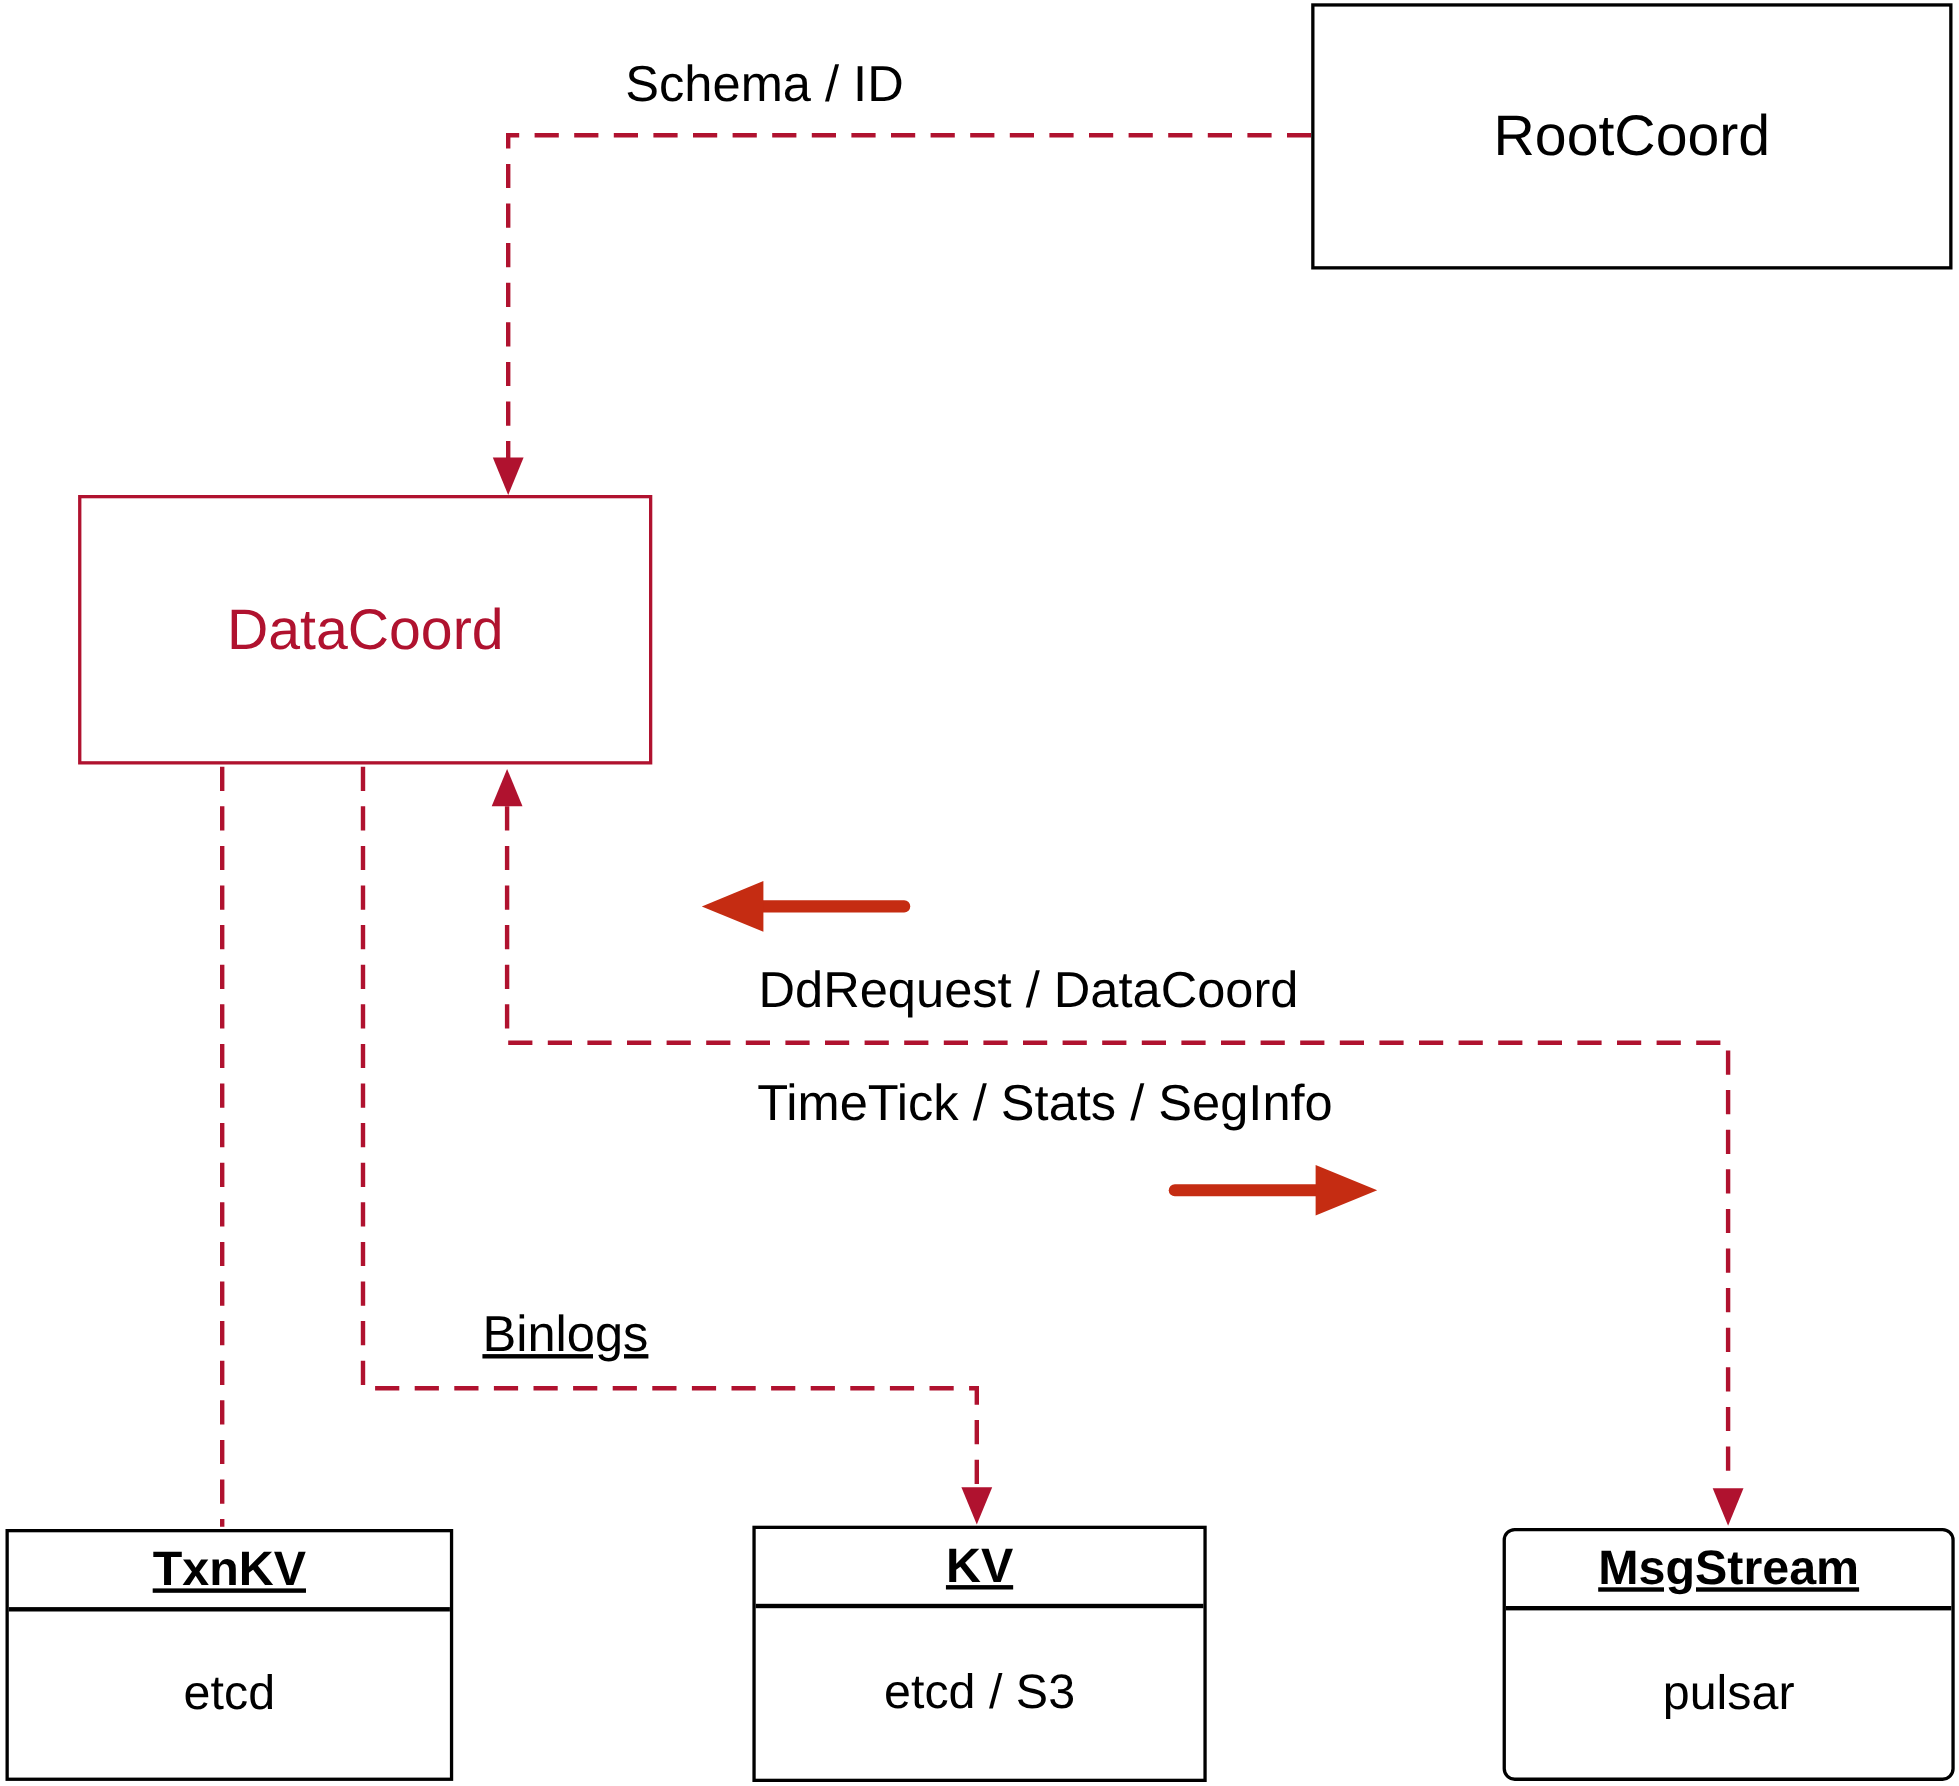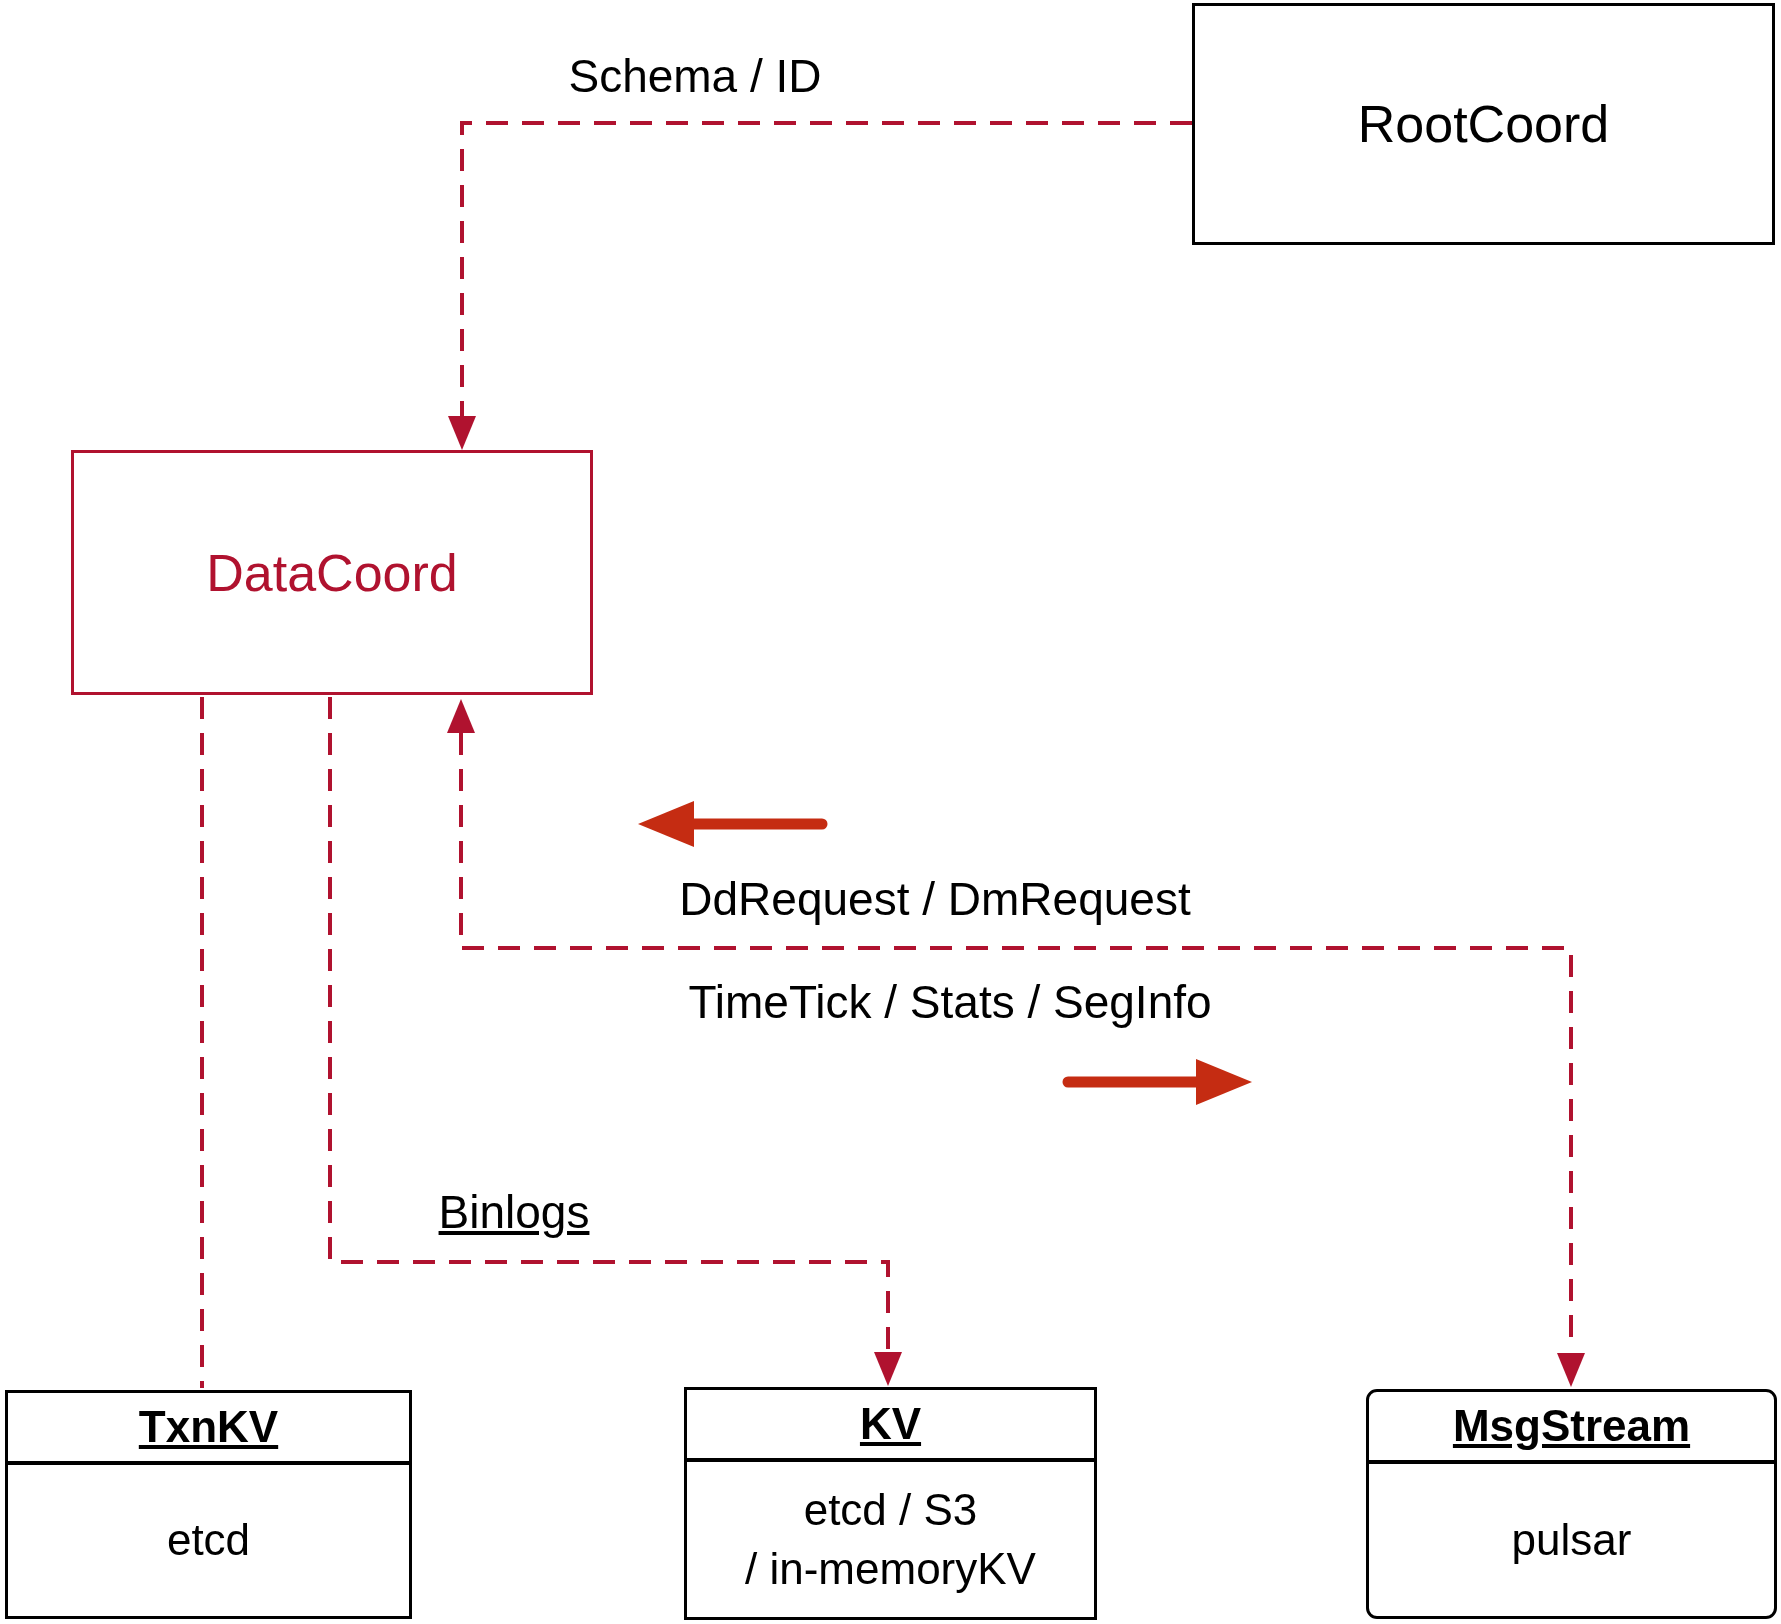--- a/index.html
+++ b/index.html
@@ -135,29 +135,28 @@
     <div class="store-header">TxnKV</div>
     <div class="store-body">
       <span>etcd</span>
     </div>
   </div>
 
   <div class="store kv">
     <div class="store-header">KV</div>
     <div class="store-body">
       <span>etcd / S3</span>
-      <span>/ in-memoryKV</span>
     </div>
   </div>
 
   <div class="store msgstream">
     <div class="store-header">MsgStream</div>
     <div class="store-body">
       <span>pulsar</span>
     </div>
   </div>
 
   <div class="edge-label schema">Schema / ID</div>
-  <div class="edge-label ddrequest">DdRequest / DmRequest</div>
+  <div class="edge-label ddrequest">DdRequest / DataCoord</div>
   <div class="edge-label timetick">TimeTick / Stats / SegInfo</div>
   <div class="edge-label binlogs">Binlogs</div>
 
 </div>
 
 </body></html>

